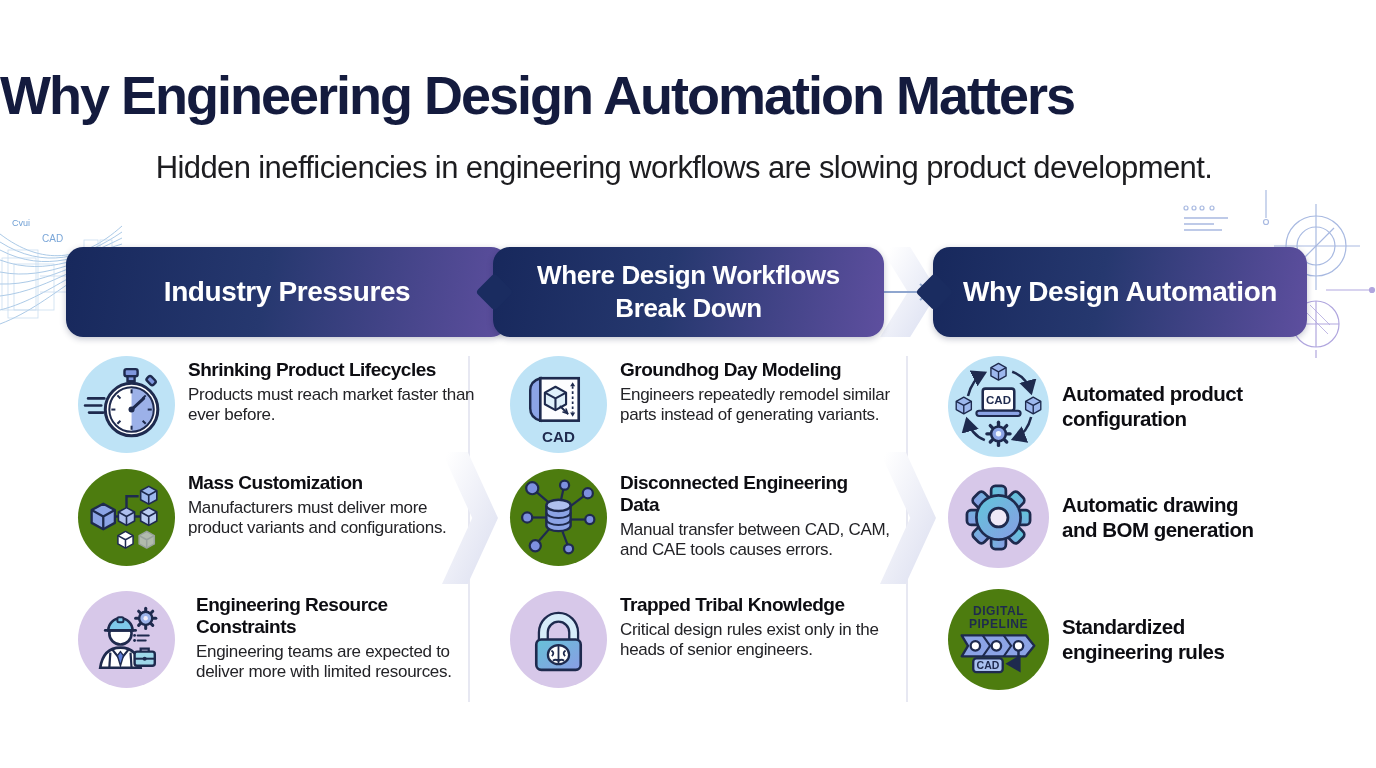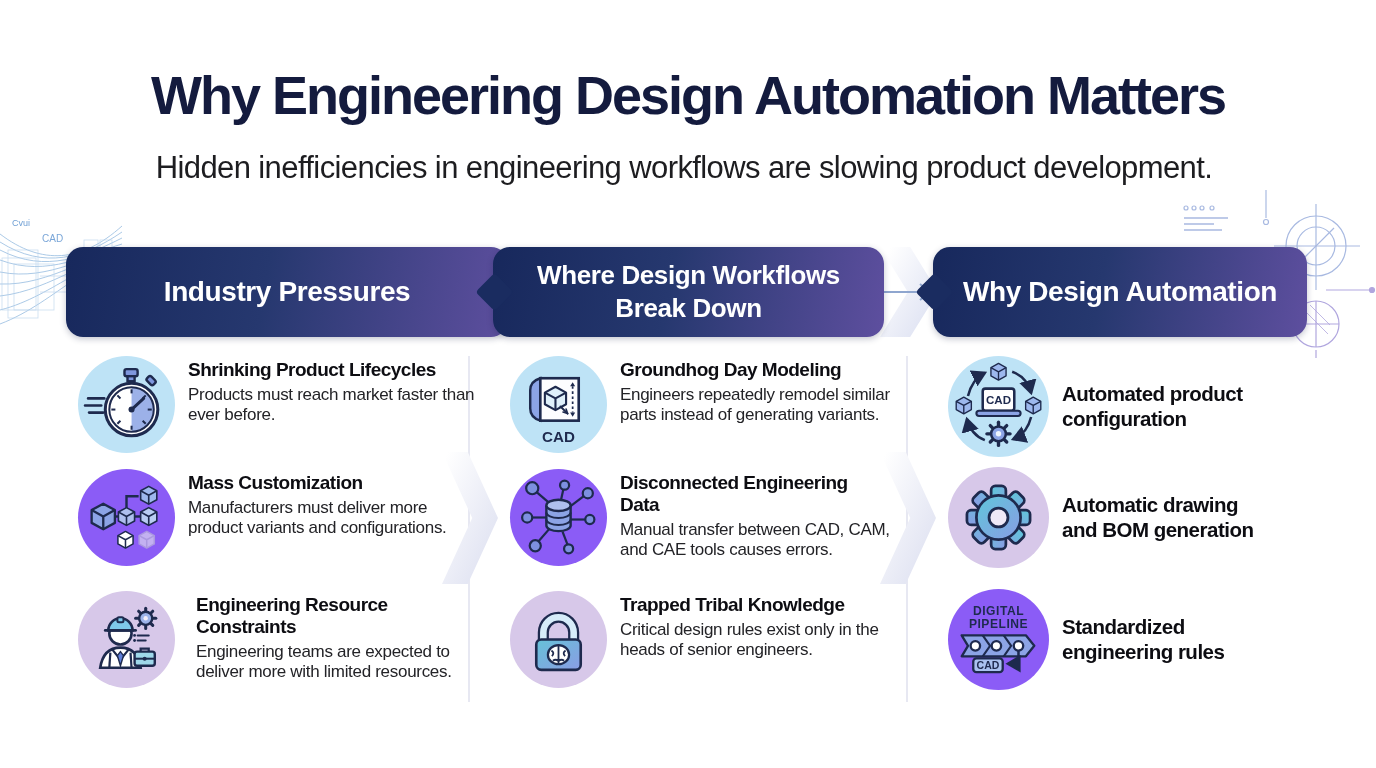--- a/index.html
+++ b/index.html
@@ -2,21 +2,21 @@
 <html><head>
 <meta charset="utf-8">
 <style>
   html,body{margin:0;padding:0;background:#fff;}
   .stage{
     position:relative;width:1376px;height:768px;overflow:hidden;background:#ffffff;
     font-family:"Liberation Sans", sans-serif;color:#141b3e;
   }
   
   .page-title{
-    position:absolute;top:64px;left:0;right:0;text-align:center;
+    position:absolute;top:64px;left:0;right:0;
     font-size:54px;font-weight:700;letter-spacing:-2px;color:#141b3e;line-height:1.15;
   }
   .page-subtitle{
     position:absolute;top:150px;left:0;right:8px;text-align:center;
     font-size:31px;font-weight:400;letter-spacing:-0.6px;color:#1d1d20;
   }
   
   .banner{
     position:absolute;top:247px;height:90px;border-radius:17px;z-index:2;
     display:flex;align-items:center;justify-content:center;text-align:center;
@@ -49,21 +49,21 @@
     background:linear-gradient(115deg,#ffffff 5%,#dcdff0 95%);
     clip-path:polygon(0 0,46% 0,100% 50%,46% 100%,0 100%,54% 50%);
   }
   #bigchev-1{left:442px;} #bigchev-2{left:880px;}
   
   .item{position:absolute;display:flex;gap:13px;align-items:flex-start;z-index:2;}
   .item.center{align-items:center;}
   .icon-circle{width:97px;height:97px;border-radius:50%;flex-shrink:0;position:relative;}
   .icon-circle svg{position:absolute;inset:0;width:100%;height:100%;}
   .bg-blue{background:#bee3f6;}
-  .bg-mint{background:#8b5cf6;}
+  .bg-mint{background:#4d7c0f;}
   .bg-lav{background:#d7c8e9;}
   .item-text{padding-top:3px;}
   .item-title{
     font-size:19px;font-weight:700;letter-spacing:-0.5px;color:#0d0d12;line-height:1.16;
     margin-bottom:4px;
   }
   .item-desc{font-size:17px;letter-spacing:-0.3px;color:#232327;line-height:1.17;}
   .w1 .item-text{width:290px;}
   .w2 .item-text{width:290px;}
   .w2 .item-title{max-width:245px;}

